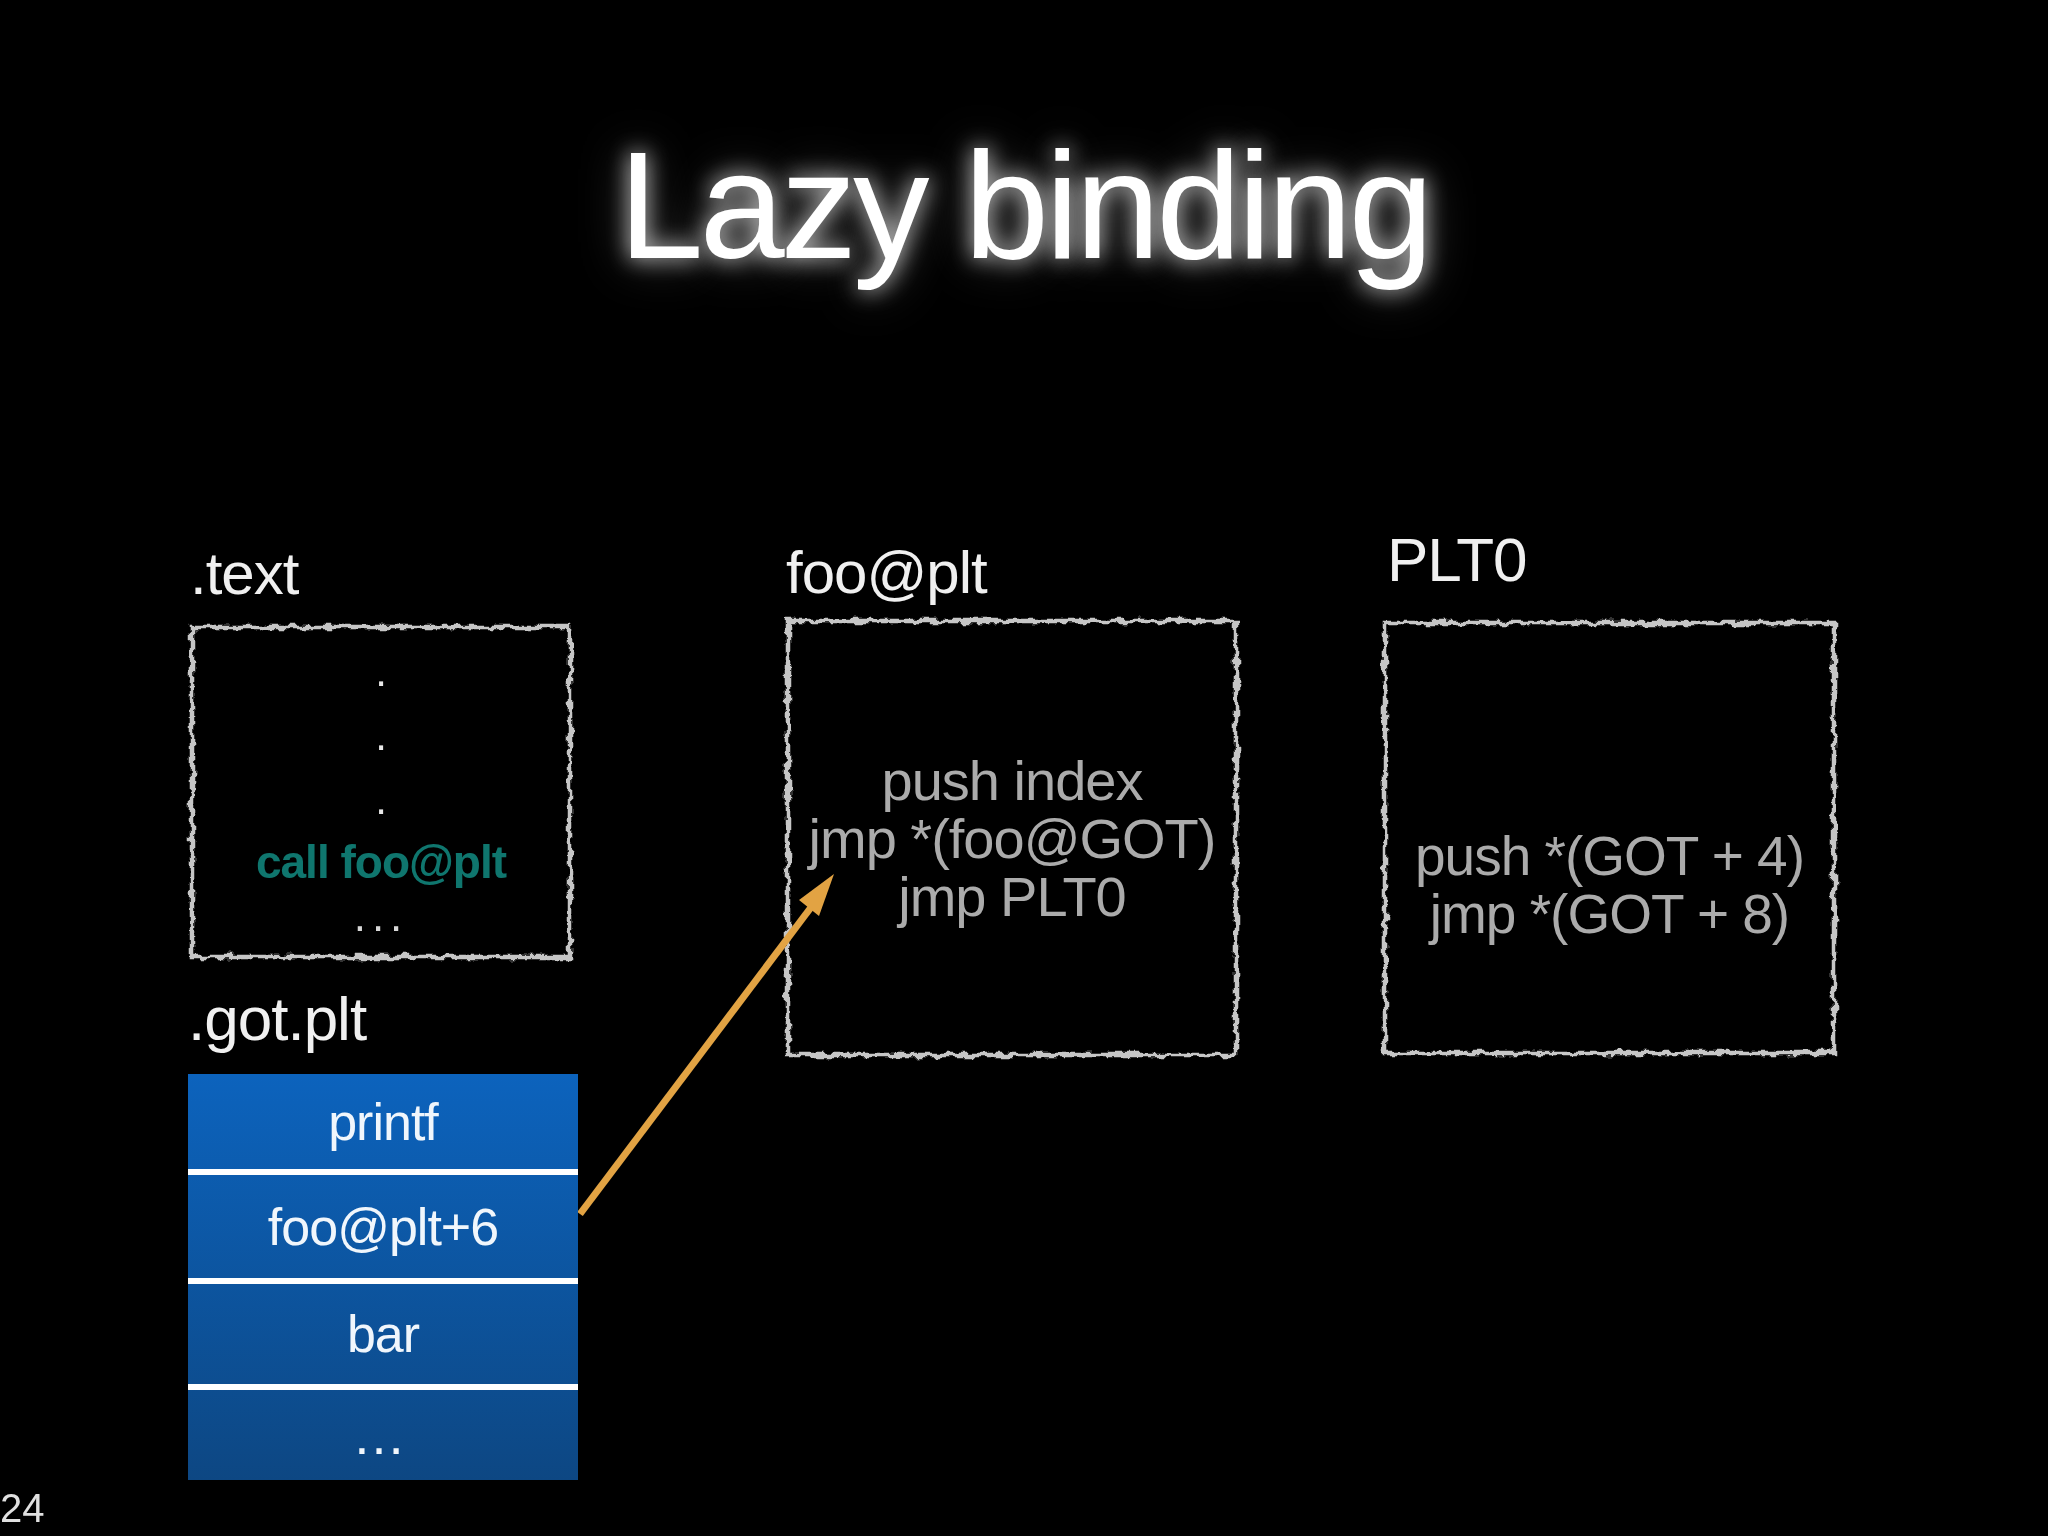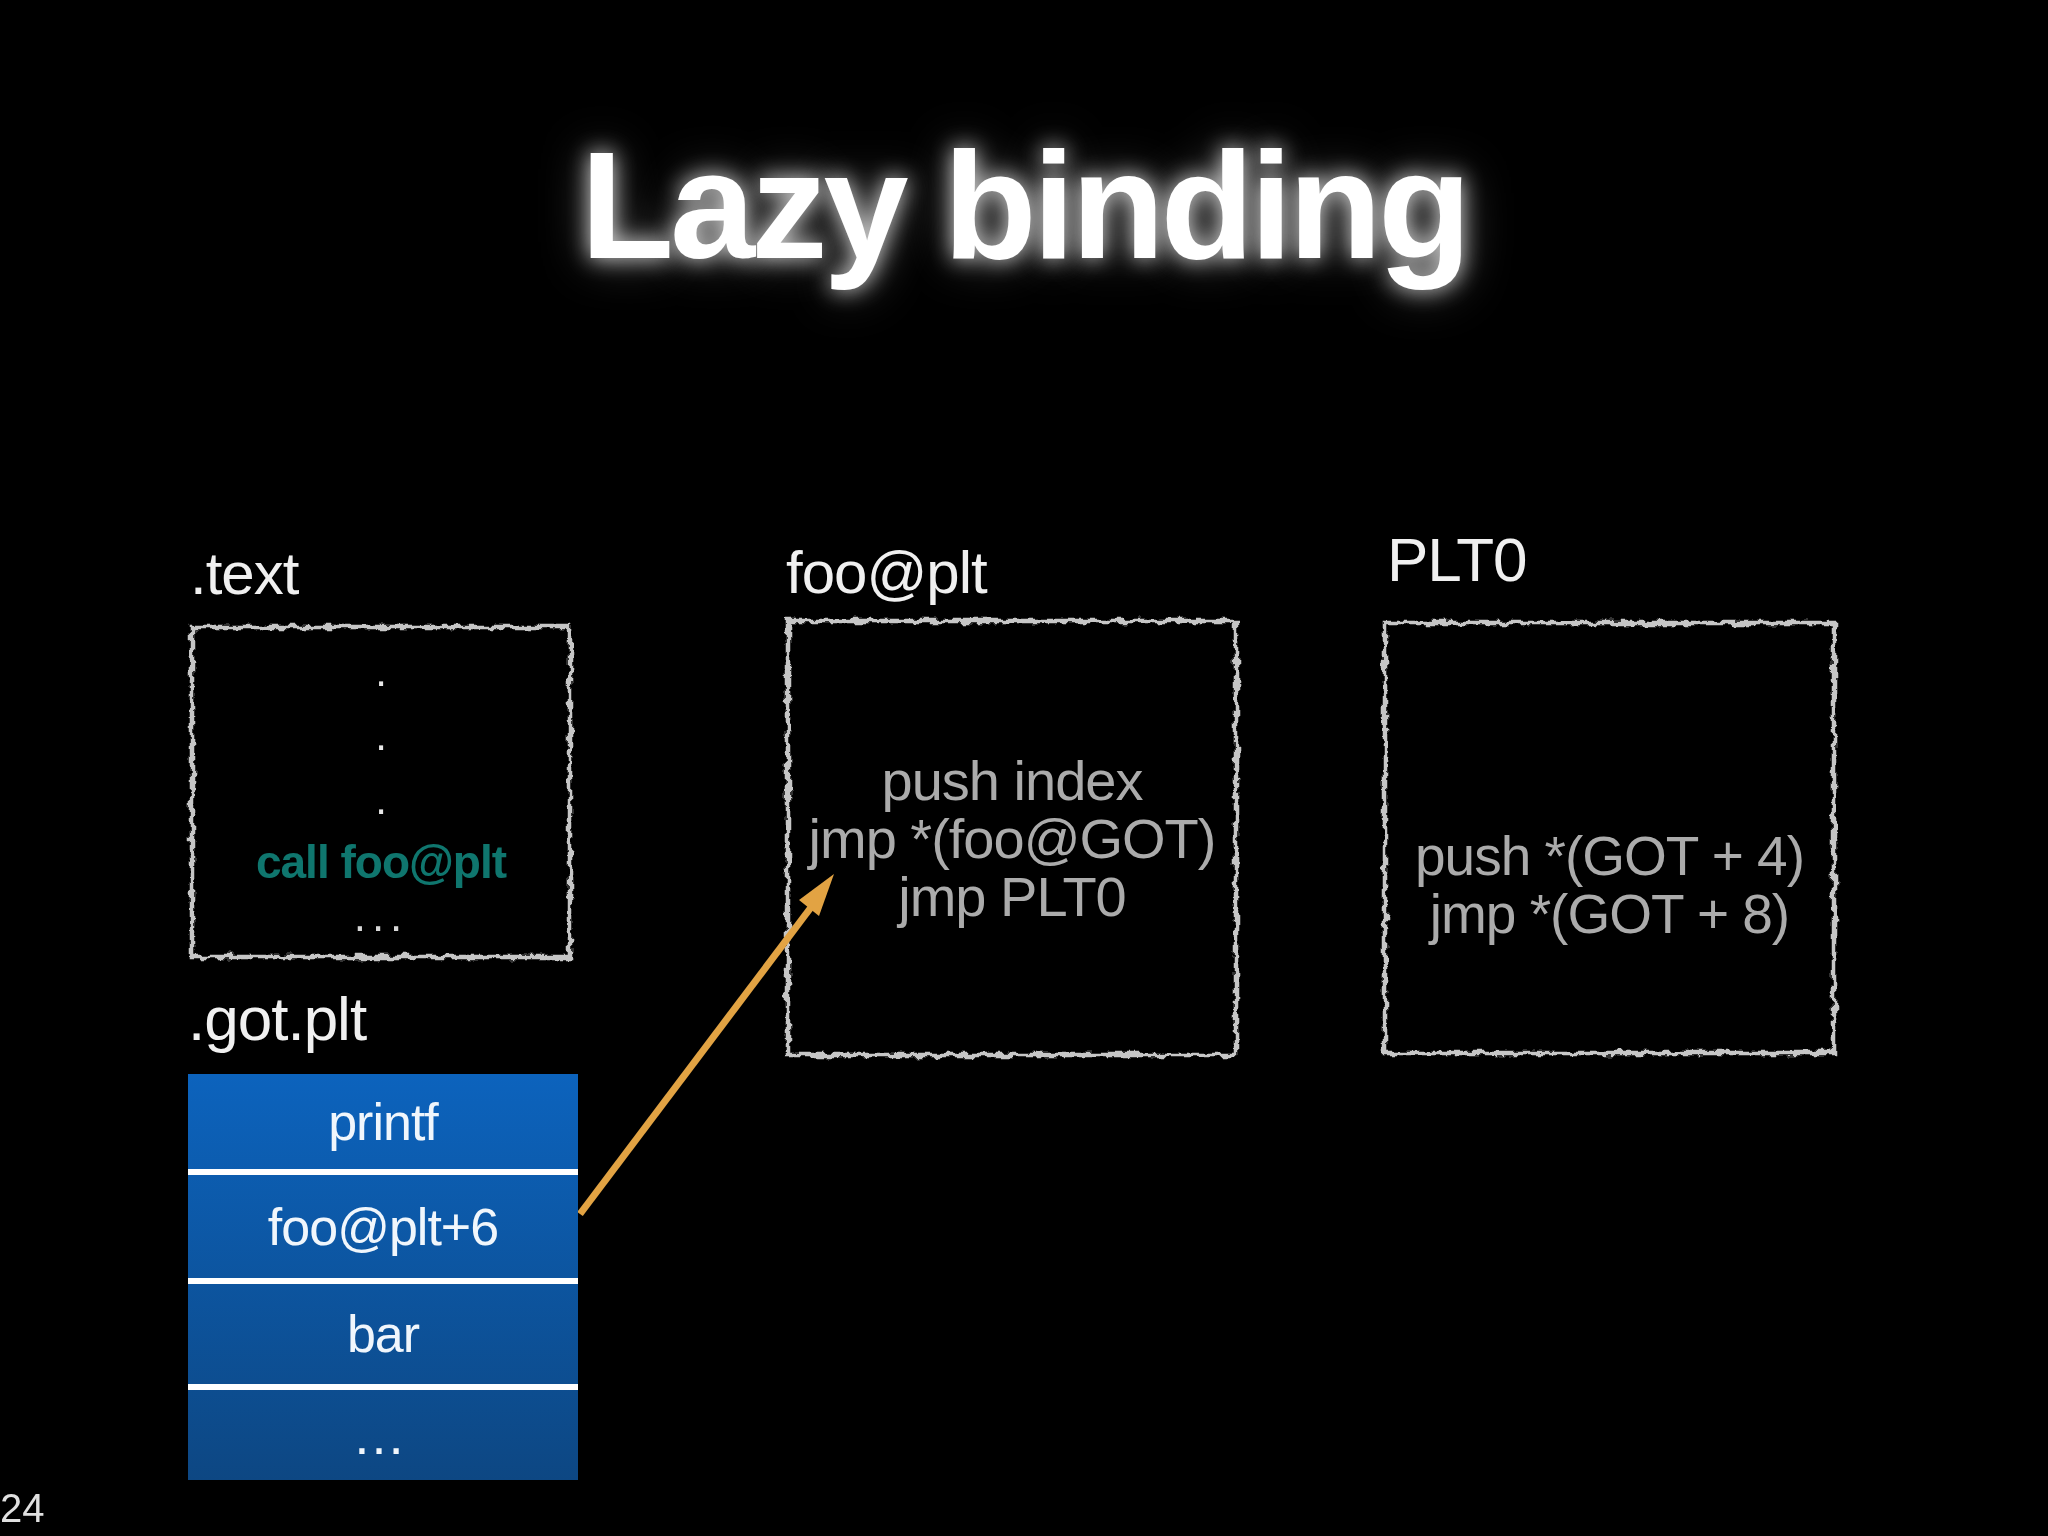--- a/index.html
+++ b/index.html
@@ -18,21 +18,21 @@
     position: absolute;
     left: 0; top: 0;
     width: 2048px; height: 1536px;
   }
   .slide-title {
     position: absolute;
     left: 0; top: 128px;
     width: 100%;
     text-align: center;
     font-size: 153px;
-    font-weight: 700;
+    font-weight: 400;
     letter-spacing: -4px;
     line-height: 1;
     color: #ffffff;
     text-shadow: 0 0 22px rgba(255,255,255,0.85), 0 0 48px rgba(255,255,255,0.35);
     white-space: nowrap;
   }
   .sec-label {
     position: absolute;
     color: #f0f0f0;
     font-size: 60px;

